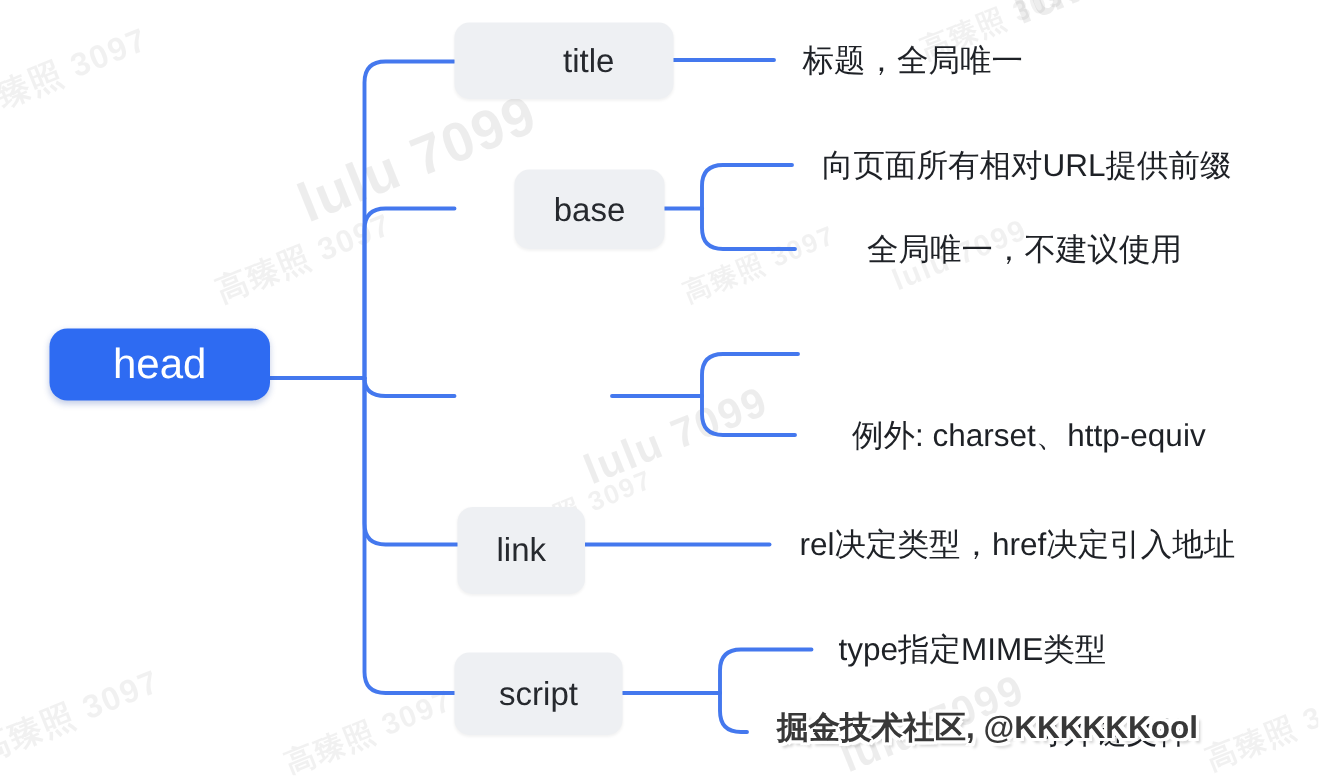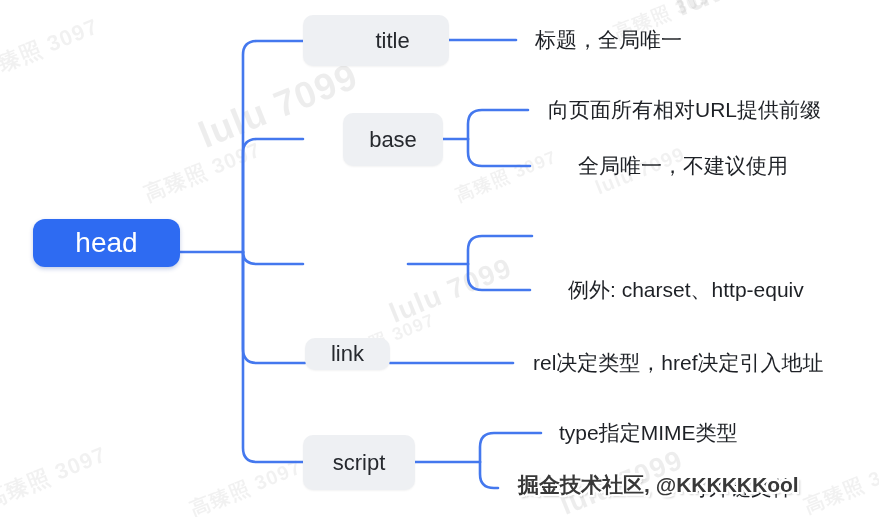--- a/index.html
+++ b/index.html
@@ -79,21 +79,21 @@
   <div class="node root" style="left:33px;top:219px;width:147px;height:48px;">
     <span>head</span>
   </div>
 
   <div class="node branch" style="left:303px;top:15px;width:113px;height:51px;padding-left:33px;">
     <span>title</span>
   </div>
   <div class="node branch" style="left:303px;top:113px;width:100px;height:53px;margin-left:40px;">
     <span>base</span>
   </div>
-  <div class="node branch" style="left:305px;top:338px;width:85px;height:32px;">
+  <div class="node branch" style="left:305px;top:338px;width:85px;height:58px;">
     <span>link</span>
   </div>
   <div class="node branch" style="left:303px;top:435px;width:112px;height:55px;text-align:center;">
     <span>script</span>
   </div>
 
   <div class="leaf" style="left:548px;top:110px;">向页面所有相对URL提供前缀</div>
   <div class="leaf" style="left:535px;top:40px;">标题，全局唯一</div>
   <div class="leaf" style="left:578px;top:166px;">全局唯一，不建议使用</div>
   <div class="leaf" style="left:548px;top:290px;margin-left:20px;">例外: charset、http-equiv</div>

